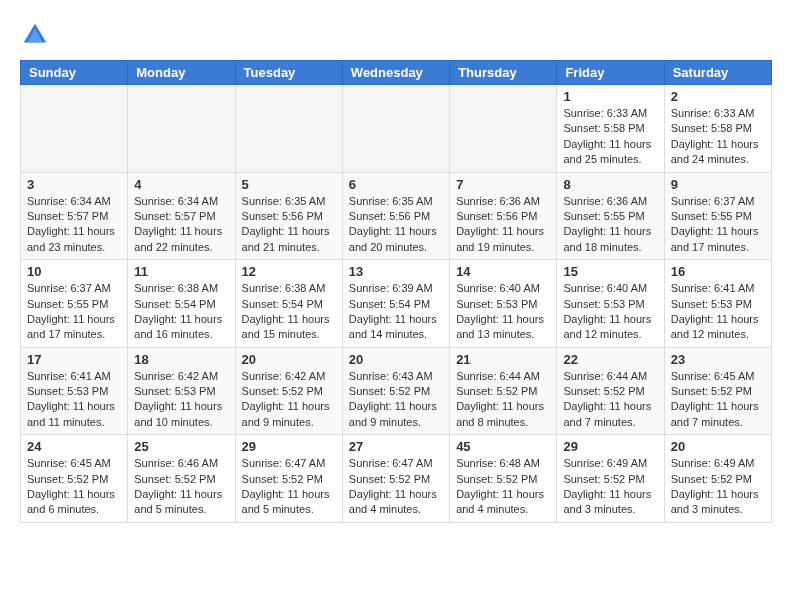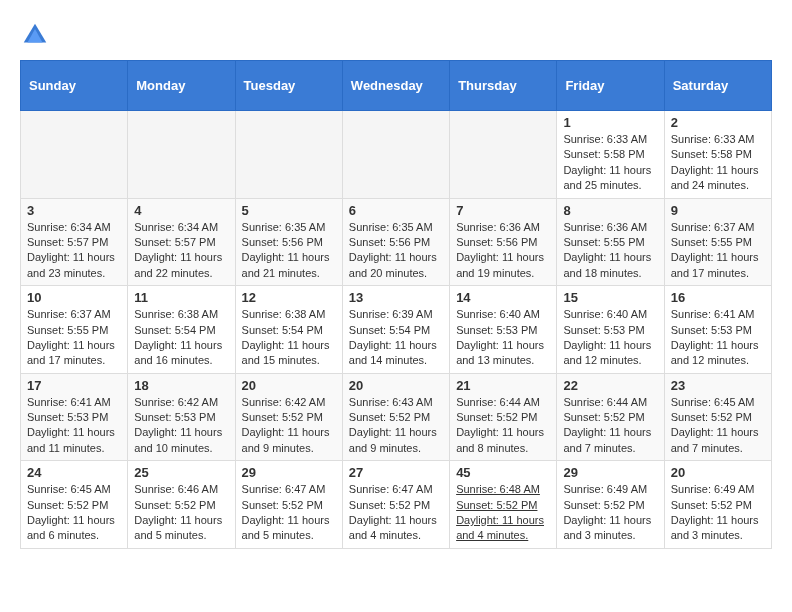--- a/index.html
+++ b/index.html
@@ -54,21 +54,21 @@
     }
     .calendar {
       width: 100%;
       border-collapse: collapse;
       border: 1px solid #ccc;
     }
     .calendar th {
       background: #3a7bd5;
       color: #fff;
       text-align: left;
-      padding: 17px 8px;
+      padding: 4px 8px;
       font-size: 13px;
       border: 1px solid #2a6bc5;
     }
     .calendar td {
       vertical-align: top;
       padding: 4px 6px;
       border: 1px solid #ddd;
       width: 107px;
       min-height: 80px;
       font-size: 11px;
@@ -301,21 +301,21 @@
 Daylight: 11 hours and 5 minutes.</div>
         </td>
         <td>
           <span class="day-number">27</span>
           <div class="day-info" style="white-space: pre-line;">Sunrise: 6:47 AM
 Sunset: 5:52 PM
 Daylight: 11 hours and 4 minutes.</div>
         </td>
         <td>
           <span class="day-number">45</span>
-          <div class="day-info" style="white-space: pre-line; text-decoration: underline;">Sunrise: 6:48 AM
+          <div class="day-info" style="white-space: pre-line;">Sunrise: 6:48 AM
 Sunset: 5:52 PM
 Daylight: 11 hours and 4 minutes.</div>
         </td>
         <td>
           <span class="day-number">29</span>
           <div class="day-info" style="white-space: pre-line;">Sunrise: 6:49 AM
 Sunset: 5:52 PM
 Daylight: 11 hours and 3 minutes.</div>
         </td>
         <td>

